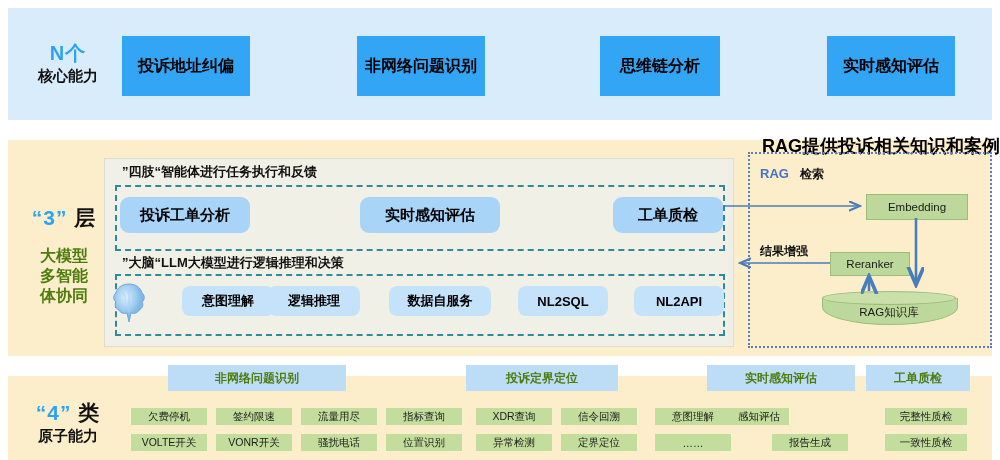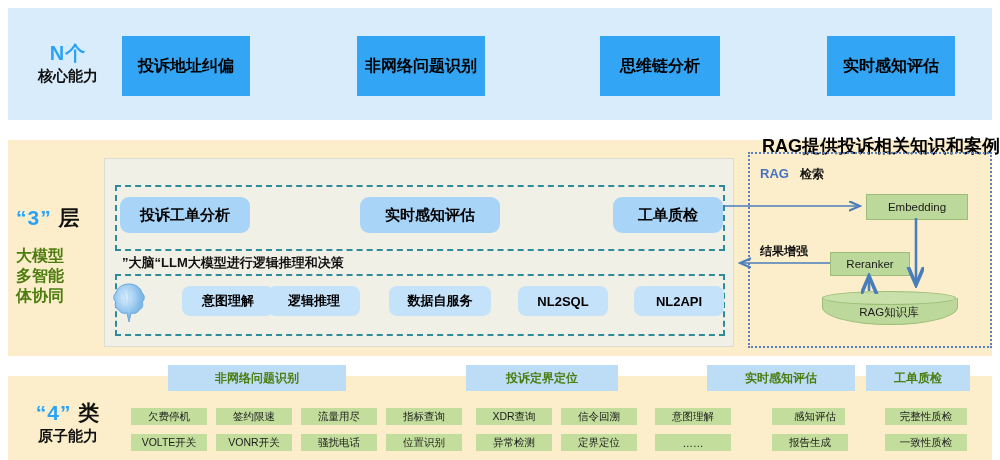--- a/index.html
+++ b/index.html
@@ -12,21 +12,21 @@
   #top-band{left:8px;top:8px;width:984px;height:112px;background:#d9ecfb;}
   .row-label{position:absolute;text-align:center;line-height:1.15;}
   .row-label .big{font-weight:bold;font-size:20px;color:#2aa3f7;letter-spacing:1px;}
   .row-label .sub{font-weight:bold;font-size:15px;color:#111;margin-top:2px;}
   .cap-box{position:absolute;background:#33a5f5;color:#000;font-weight:bold;
            font-size:16px;display:flex;align-items:center;justify-content:center;
            text-align:center;line-height:1.25;}
 
   
   #mid-band{left:8px;top:140px;width:984px;height:216px;background:#fceecb;}
-  #mid-label{position:absolute;left:16px;top:205px;width:96px;text-align:left;line-height:1.2;}
+  #mid-label{position:absolute;left:16px;top:205px;width:96px;text-align:center;line-height:1.2;}
   #mid-label .big{font-weight:bold;font-size:21px;color:#2aa3f7;letter-spacing:1px;}
   #mid-label .big b{color:#111;}
   #mid-label .sub{font-weight:bold;font-size:16px;color:#4d7c0f;margin-top:16px;line-height:1.25;}
 
   #agent-panel{position:absolute;left:104px;top:158px;width:628px;height:187px;
                background:#f1f0e6;border:1px solid #dcdcd2;}
   .dash-box{position:absolute;border:2px dashed #2e8b9b;}
   .dash-caption{position:absolute;font-weight:bold;font-size:13px;color:#111;
                 background:#f1f0e6;padding:0 3px;white-space:nowrap;}
   .dash-caption .q{font-weight:bold;}
@@ -103,20 +103,23 @@
   <div class="sub" id="mid-sub">
       <div>大模型</div>
       <div>多智能</div>
       <div>体协同</div>
     </div>
 </div>
 
 <div id="agent-panel">
 
   <div class="dash-box" style="left:10px;top:26px;width:606px;height:62px;"></div>
+  <div class="dash-caption" style="left:14px;top:4px;">
+    <span>”</span><span class="q">四肢</span><span>“智能体进行任务执行和反馈</span>
+  </div>
 
   <div class="dash-box" style="left:10px;top:115px;width:606px;height:58px;"></div>
   <div class="dash-caption" style="left:14px;top:95px;">
     <span>”</span><span class="q">大脑</span><span>“LLM大模型进行逻辑推理和决策</span>
   </div>
 </div>
 
 <svg id="brain-icon" viewBox="0 0 34 42">
   <defs>
     <radialGradient id="bg1" cx="40%" cy="35%">
@@ -187,21 +190,21 @@
     <div class="cat-head" style="left: 866px; top: 365px; width: 104px; height: 26px;">工单质检</div>
   </div>
 <div id="bot-chips">
     <div class="chip" style="left: 131px; top: 408px; width: 76px;">欠费停机</div>
     <div class="chip" style="left: 216px; top: 408px; width: 76px;">签约限速</div>
     <div class="chip" style="left: 301px; top: 408px; width: 76px;">流量用尽</div>
     <div class="chip" style="left: 386px; top: 408px; width: 76px;">指标查询</div>
     <div class="chip" style="left: 476px; top: 408px; width: 76px;">XDR查询</div>
     <div class="chip" style="left: 561px; top: 408px; width: 76px;">信令回溯</div>
     <div class="chip" style="left: 655px; top: 408px; width: 76px;">意图理解</div>
-    <div class="chip" style="left: 772px; top: 408px; width: 60px; padding-left: 13px;">感知评估</div>
+    <div class="chip" style="left: 729px; top: 408px; width: 60px;">感知评估</div>
     <div class="chip" style="left: 885px; top: 408px; width: 82px;">完整性质检</div>
     <div class="chip" style="left: 131px; top: 434px; width: 76px;">VOLTE开关</div>
     <div class="chip" style="left: 216px; top: 434px; width: 76px;">VONR开关</div>
     <div class="chip" style="left: 301px; top: 434px; width: 76px;">骚扰电话</div>
     <div class="chip" style="left: 386px; top: 434px; width: 76px;">位置识别</div>
     <div class="chip" style="left: 476px; top: 434px; width: 76px;">异常检测</div>
     <div class="chip" style="left: 561px; top: 434px; width: 76px;">定界定位</div>
     <div class="chip" style="left: 655px; top: 434px; width: 76px;">……</div>
     <div class="chip" style="left: 772px; top: 434px; width: 76px;">报告生成</div>
     <div class="chip" style="left: 885px; top: 434px; width: 82px;">一致性质检</div>

